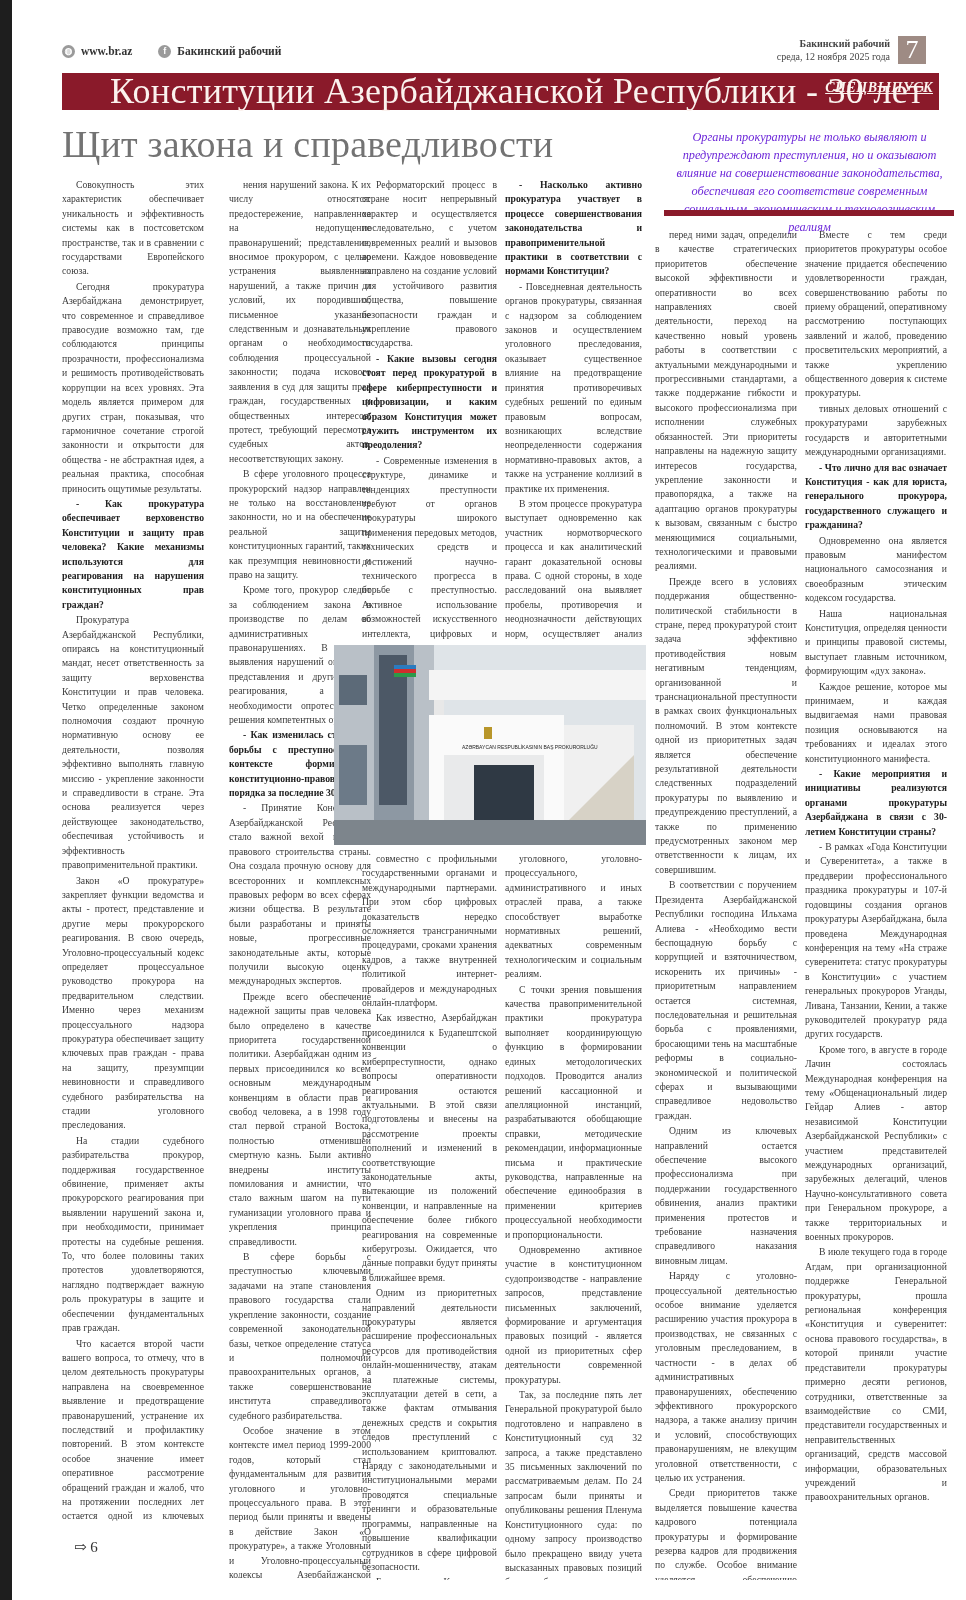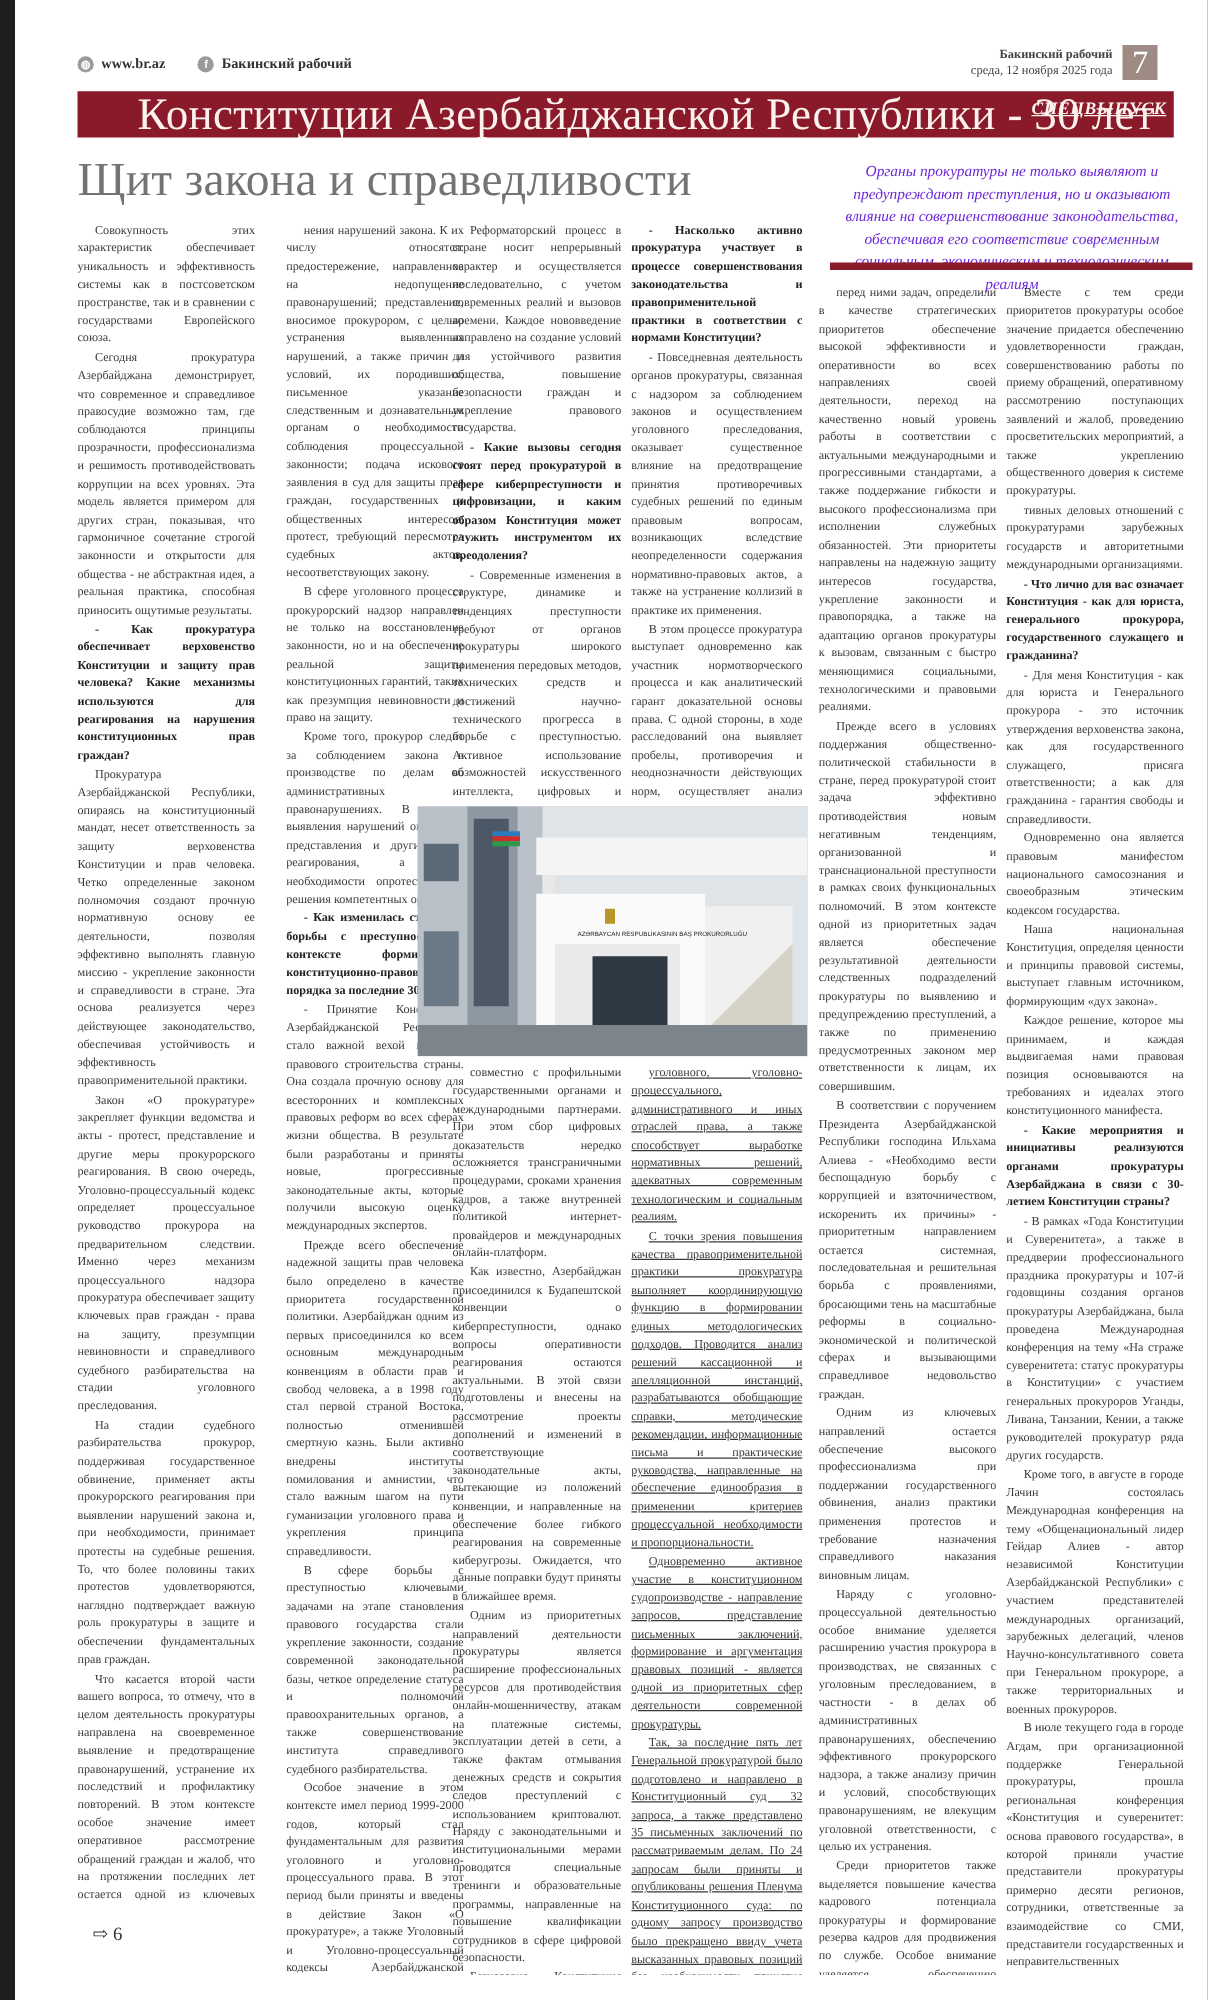--- a/index.html
+++ b/index.html
@@ -124,21 +124,21 @@
 
   <div class="col" style="left:350px; top:852px; width:135px; height:728px;">
     <div class="colbody">
         <p>совместно с профильными государственными органами и международными партнерами. При этом сбор цифровых доказательств нередко осложняется трансграничными процедурами, сроками хранения кадров, а также внутренней политикой интернет-провайдеров и международных онлайн-платформ.</p>
         <p>Как известно, Азербайджан присоединился к Будапештской конвенции о киберпреступности, однако вопросы оперативности реагирования остаются актуальными. В этой связи подготовлены и внесены на рассмотрение проекты дополнений и изменений в соответствующие законодательные акты, вытекающие из положений конвенции, и направленные на обеспечение более гибкого реагирования на современные киберугрозы. Ожидается, что данные поправки будут приняты в ближайшее время.</p>
         <p>Одним из приоритетных направлений деятельности прокуратуры является расширение профессиональных ресурсов для противодействия онлайн-мошенничеству, атакам на платежные системы, эксплуатации детей в сети, а также фактам отмывания денежных средств и сокрытия следов преступлений с использованием криптовалют. Наряду с законодательными и институциональными мерами проводятся специальные тренинги и образовательные программы, направленные на повышение квалификации сотрудников в сфере цифровой безопасности.</p>
         <p>Безусловно, Конституция Азербайджанской Республики играет ключевую роль в регулировании данных процессов. С одной стороны, Основной закон распространяет действие фундаментальных прав и свобод - неприкосновенности личной и семейной жизни, тайны связи, свободы выражения мнений и информации - на цифровую сферу. С другой стороны, Конституция закрепляет необходимость соблюдения принципа пропорциональности между требованиями безопасности государства и защитой индивидуальных прав и свобод граждан, что является основой законного применения современных технологий в расследовании преступлений.</p>
       </div>
   </div>
 
-  <div class="col" style="left:493px; top:852px; width:137px; height:728px;text-decoration:underline;">
+  <div class="col" style="left:493px; top:852px; width:137px; height:728px;">
     <div class="colbody">
         <p>уголовного, уголовно-процессуального, административного и иных отраслей права, а также способствует выработке нормативных решений, адекватных современным технологическим и социальным реалиям.</p>
         <p>С точки зрения повышения качества правоприменительной практики прокуратура выполняет координирующую функцию в формировании единых методологических подходов. Проводится анализ решений кассационной и апелляционной инстанций, разрабатываются обобщающие справки, методические рекомендации, информационные письма и практические руководства, направленные на обеспечение единообразия в применении критериев процессуальной необходимости и пропорциональности.</p>
         <p>Одновременно активное участие в конституционном судопроизводстве - направление запросов, представление письменных заключений, формирование и аргументация правовых позиций - является одной из приоритетных сфер деятельности современной прокуратуры.</p>
         <p>Так, за последние пять лет Генеральной прокуратурой было подготовлено и направлено в Конституционный суд 32 запроса, а также представлено 35 письменных заключений по рассматриваемым делам. По 24 запросам были приняты и опубликованы решения Пленума Конституционного суда: по одному запросу производство было прекращено ввиду учета высказанных правовых позиций без необходимости принятия отдельного решения, а 4 запроса в настоящее время находятся на рассмотрении.</p>
       </div>
   </div>
 
   <div class="col" style="left:643px; top:228px; width:142px; height:1352px;">
     <div class="colbody">
@@ -149,21 +149,20 @@
         <p>Наряду с уголовно-процессуальной деятельностью особое внимание уделяется расширению участия прокурора в производствах, не связанных с уголовным преследованием, в частности - в делах об административных правонарушениях, обеспечению эффективного прокурорского надзора, а также анализу причин и условий, способствующих правонарушениям, не влекущим уголовной ответственности, с целью их устранения.</p>
         <p>Среди приоритетов также выделяется повышение качества кадрового потенциала прокуратуры и формирование резерва кадров для продвижения по службе. Особое внимание уделяется обеспечению преемственности между поколениями сотрудников, обновлению кадров за счет молодых специалистов, обладающих высокими морально-этическими качествами, патриотизмом, духом азербайджанства и государственности, способных строго соблюдать и применять принцип верховенства закона. Кадровая политика реализуется с учетом актуальных требований и передового международного опыта на основе принципов справедливости, прозрачности и профессиональной компетентности.</p>
       </div>
   </div>
 
   <div class="col" style="left:793px; top:228px; width:142px; height:1352px;">
     <div class="colbody">
         <p>Вместе с тем среди приоритетов прокуратуры особое значение придается обеспечению удовлетворенности граждан, совершенствованию работы по приему обращений, оперативному рассмотрению поступающих заявлений и жалоб, проведению просветительских мероприятий, а также укреплению общественного доверия к системе прокуратуры.</p>
         <p>тивных деловых отношений с прокуратурами зарубежных государств и авторитетными международными организациями.</p>
         <p class="q">- Что лично для вас означает Конституция - как для юриста, генерального прокурора, государственного служащего и гражданина?</p>
-        <p>- Для меня Конституция - как для юриста и Генерального прокурора - это источник утверждения верховенства закона, как для государственного служащего, присяга ответственности; а как для гражданина - гарантия свободы и справедливости.</p>
         <p>Одновременно она является правовым манифестом национального самосознания и своеобразным этическим кодексом государства.</p>
         <p>Наша национальная Конституция, определяя ценности и принципы правовой системы, выступает главным источником, формирующим «дух закона».</p>
         <p>Каждое решение, которое мы принимаем, и каждая выдвигаемая нами правовая позиция основываются на требованиях и идеалах этого конституционного манифеста.</p>
         <p class="q">- Какие мероприятия и инициативы реализуются органами прокуратуры Азербайджана в связи с 30-летием Конституции страны?</p>
         <p>- В рамках «Года Конституции и Суверенитета», а также в преддверии профессионального праздника прокуратуры и 107-й годовщины создания органов прокуратуры Азербайджана, была проведена Международная конференция на тему «На страже суверенитета: статус прокуратуры в Конституции» с участием генеральных прокуроров Уганды, Ливана, Танзании, Кении, а также руководителей прокуратур ряда других государств.</p>
         <p>Кроме того, в августе в городе Лачин состоялась Международная конференция на тему «Общенациональный лидер Гейдар Алиев - автор независимой Конституции Азербайджанской Республики» с участием представителей международных организаций, зарубежных делегаций, членов Научно-консультативного совета при Генеральном прокуроре, а также территориальных и военных прокуроров.</p>
         <p>В июле текущего года в городе Агдам, при организационной поддержке Генеральной прокуратуры, прошла региональная конференция «Конституция и суверенитет: основа правового государства», в которой приняли участие представители прокуратуры примерно десяти регионов, сотрудники, ответственные за взаимодействие со СМИ, представители государственных и неправительственных организаций, средств массовой информации, образовательных учреждений и правоохранительных органов.</p>
       </div>
   </div>
 

